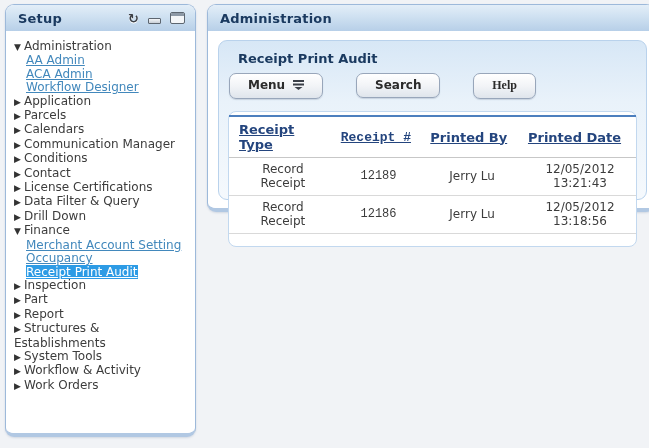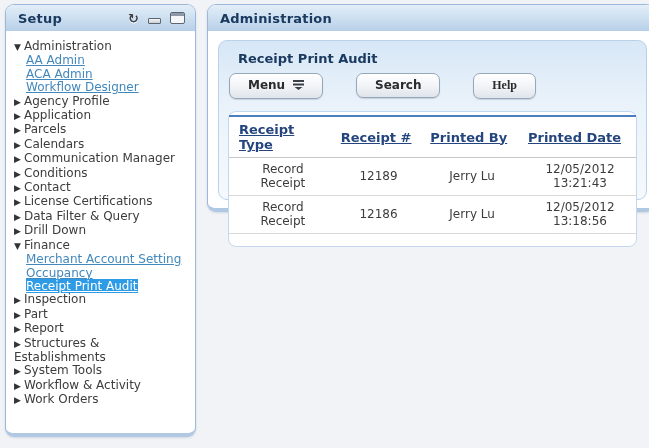--- a/index.html
+++ b/index.html
@@ -116,21 +116,21 @@
   table.audit th a{
     color:#24457e;text-decoration:underline;cursor:pointer;
   }
   table.audit td{
     font-size:12px;color:#3c3c3c;
     padding:4px 4px 5px 10px;
     border-bottom:1px solid #d9d9d9;
     text-align:center;
   }
   th.col-0,td.col-0{width:25%;}
-  th.col-1,td.col-1{width:22%;}
+  th.col-1,td.col-1{width:22%;font-family:Liberation Mono, monospace;}
   th.col-2,td.col-2{width:24%;}
   th.col-3,td.col-3{width:29%;}
 </style>
 </head>
 <body>
 
 <section class="panel setup-panel">
   <header class="panel-header">
     <span class="panel-title">Setup</span>
     <span class="hdr-icons">
@@ -138,21 +138,20 @@
       <span class="icon-min"></span>
       <span class="icon-max"></span>
     </span>
   </header>
   <div class="panel-body">
     <ul class="tree" id="tree">
         <li class="tree-branch"><span class="tri">▼</span><span>Administration</span></li>
         <li class="tree-link-row"><a class="tree-link">AA Admin</a></li>
         <li class="tree-link-row"><a class="tree-link">ACA Admin</a></li>
         <li class="tree-link-row"><a class="tree-link">Workflow Designer</a></li>
-        <li class="tree-branch"><span class="tri">▶</span><span>Agency Profile</span></li>
         <li class="tree-branch"><span class="tri">▶</span><span>Application</span></li>
         <li class="tree-branch"><span class="tri">▶</span><span>Parcels</span></li>
         <li class="tree-branch"><span class="tri">▶</span><span>Calendars</span></li>
         <li class="tree-branch"><span class="tri">▶</span><span>Communication Manager</span></li>
         <li class="tree-branch"><span class="tri">▶</span><span>Conditions</span></li>
         <li class="tree-branch"><span class="tri">▶</span><span>Contact</span></li>
         <li class="tree-branch"><span class="tri">▶</span><span>License Certifications</span></li>
         <li class="tree-branch"><span class="tri">▶</span><span>Data Filter &amp; Query</span></li>
         <li class="tree-branch"><span class="tri">▶</span><span>Drill Down</span></li>
         <li class="tree-branch"><span class="tri">▼</span><span>Finance</span></li>

